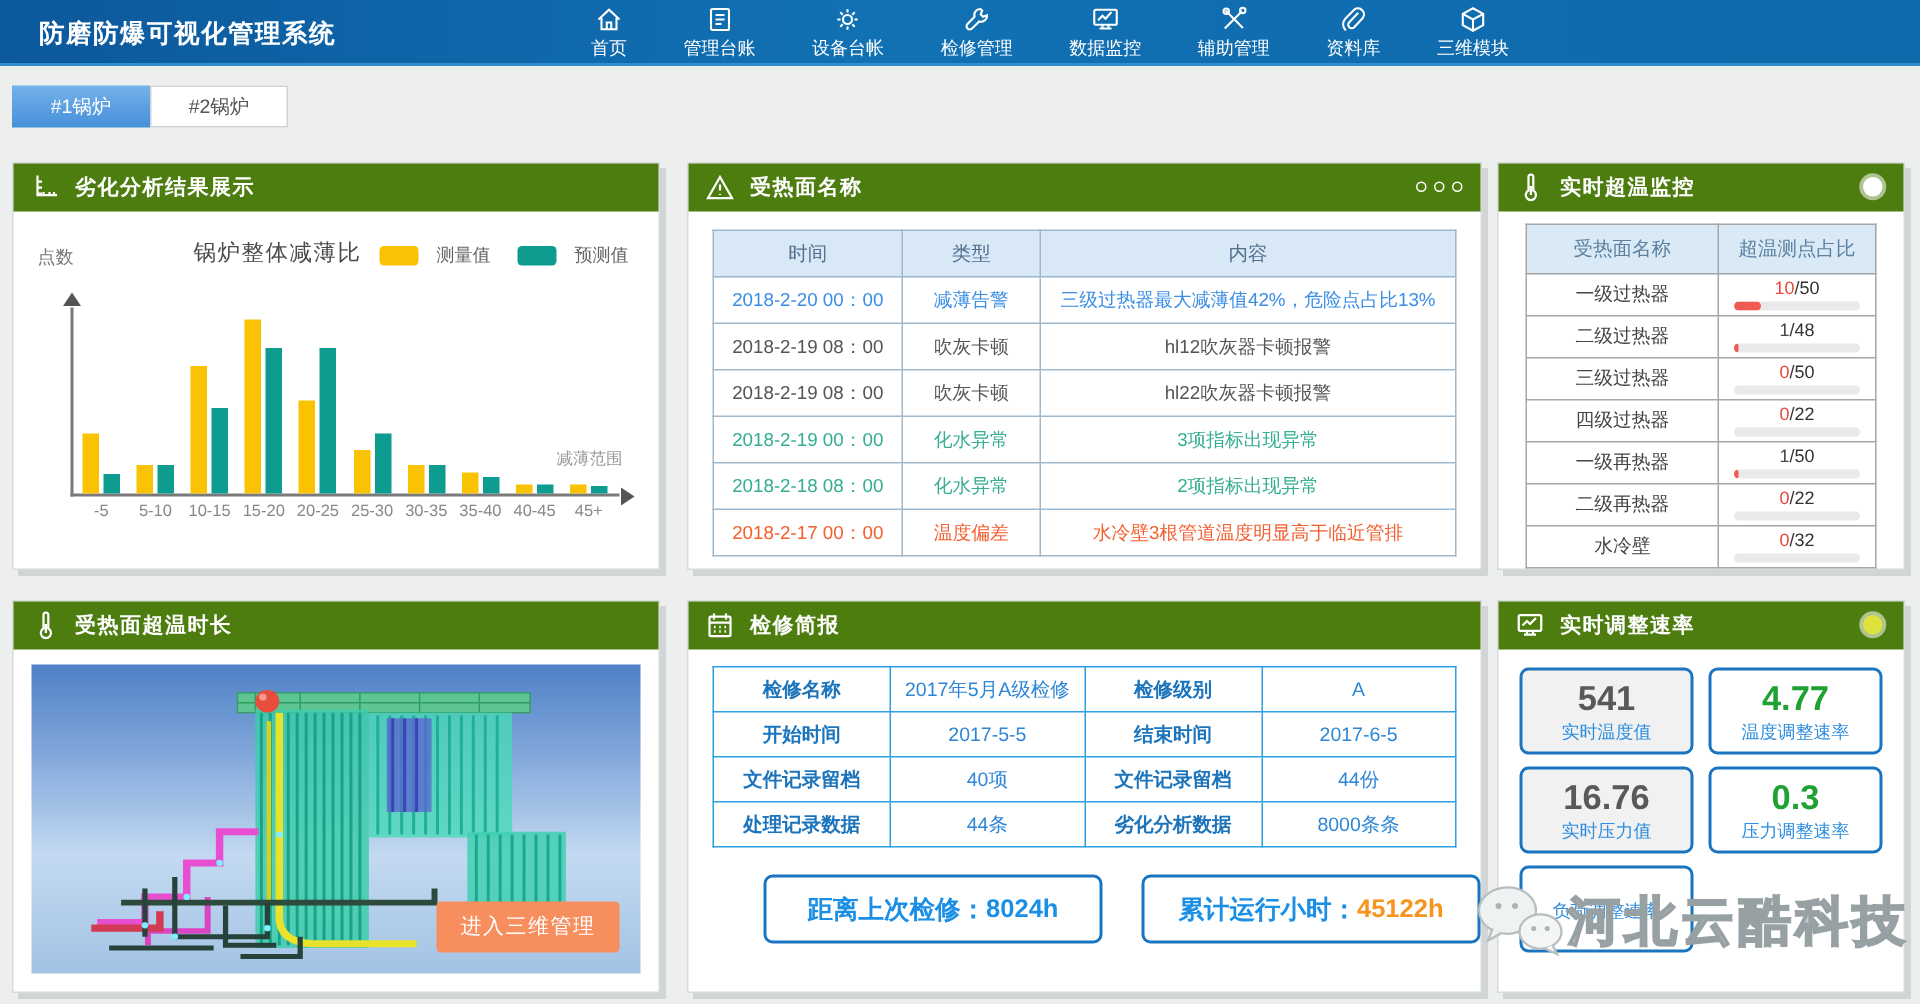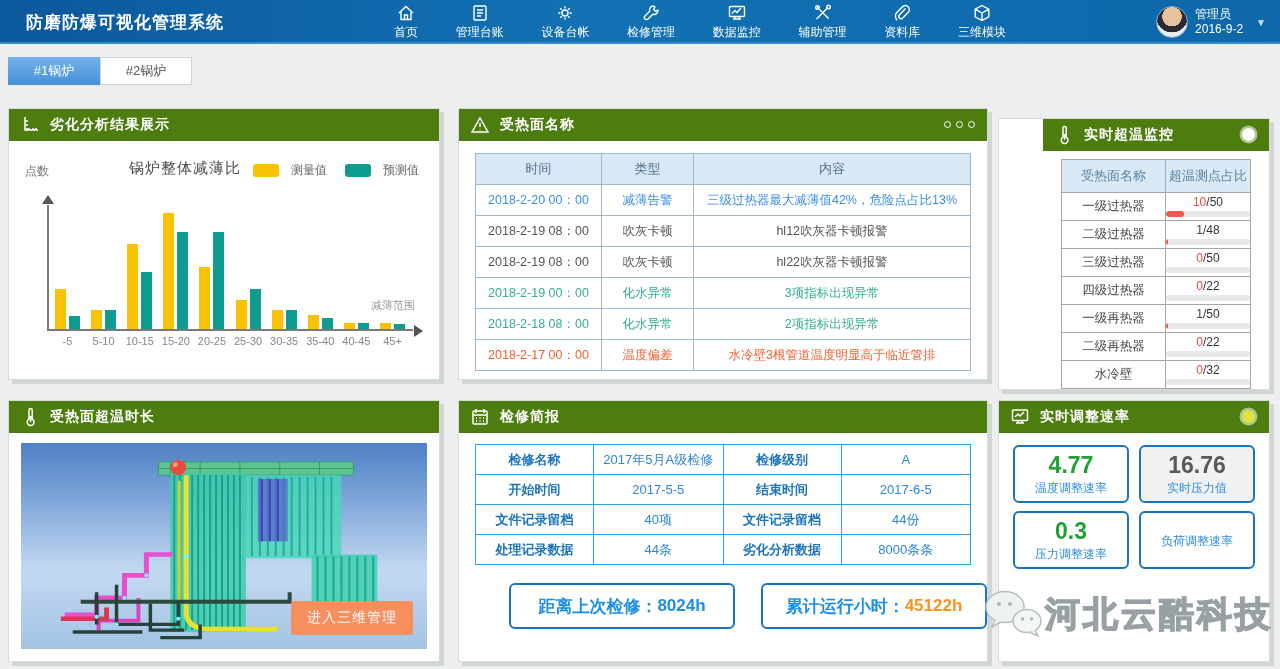--- a/index.html
+++ b/index.html
@@ -34,21 +34,21 @@
   .panel-h { height:32px; background:#4d7c0f; display:flex; align-items:center; padding:0 10px; position:relative; }
   .panel-h .ph-icon { width:22px; height:22px; margin-right:9px; display:flex; align-items:center; justify-content:center; }
   .panel-h .ph-icon svg { width:20px; height:20px; stroke:#fff; fill:none; stroke-width:1.5; }
   .panel-h .ph-title { color:#fff; font-size:14px; font-weight:bold; letter-spacing:1px; }
   .dots { position:absolute; right:12px; top:12px; display:flex; gap:5px; cursor:pointer; }
   .dots i { width:7px; height:7px; border:1.5px solid #fff; border-radius:50%; display:block; }
   .status-dot { position:absolute; right:14px; top:9px; width:13px; height:13px; border-radius:50%; box-shadow:0 0 0 2.5px rgba(255,255,255,.55); }
 
   .p1 { left:8px;  top:108px; width:432px; height:272px; }
   .p2 { left:458px; top:108px; width:530px; height:272px; }
-  .p3 { left:998px; top:118px; width:272px; height:272px;padding-left:44px; }
+  .p3 { left:998px; top:108px; width:272px; height:272px; }
   .p4 { left:8px;  top:400px; width:432px; height:262px; }
   .p5 { left:458px; top:400px; width:530px; height:262px; }
   .p6 { left:998px; top:400px; width:272px; height:262px; }
 
   
   .chart-meta { position:absolute; left:0; right:0; top:48px; height:26px; }
   .ylab { position:absolute; left:16px; top:6px; font-size:12px; color:#777; }
   .ctitle { position:absolute; left:120px; top:2px; font-size:15px; color:#4a4a4a; letter-spacing:1px; }
   .legend { position:absolute; right:14px; top:5px; display:flex; align-items:center; gap:12px; }
   .legend .sw { width:26px; height:13px; border-radius:3px; display:block; }
@@ -182,28 +182,20 @@
       </div>
       <div class="nav-item">
         <span class="nav-icon">
           <svg viewBox="0 0 20 20">
             <path d="M10 2.5 L16.8 6.2 V13.8 L10 17.5 3.2 13.8 V6.2 Z M3.2 6.2 L10 10 16.8 6.2 M10 10 V17.5"></path>
           </svg>
         </span>
         <span class="nav-label">三维模块</span>
       </div>
     </nav>
-  <div class="userbox">
-    <div class="avatar"></div>
-    <div class="user-meta">
-      <div>管理员</div>
-      <div>2016-9-2</div>
-    </div>
-    <div class="caret">▼</div>
-  </div>
 </header>
 
 <div class="tabbar">
     <div class="tab active">#1锅炉</div>
     <div class="tab">#2锅炉</div>
   </div>
 
 <section class="panel p1">
   <div class="panel-h">
     <span class="ph-icon">
@@ -565,20 +557,24 @@
     <span class="ph-icon">
       <svg viewBox="0 0 20 20">
           <rect x="2.5" y="3" width="15" height="10.5" rx="1"></rect>
           <path d="M5 10 l3-3 2 2 4-4 M8 13.5 v2.5 M12 13.5 v2.5 M6 16 h8"></path>
         </svg>
     </span>
     <span class="ph-title">实时调整速率</span>
     <span class="status-dot" style="background: rgb(221, 226, 60);"></span>
   </div>
   <div class="cards">
+      <div class="card gray">
+        <span class="cv" style="color:#58595B">541</span>
+        <span class="cl">实时温度值</span>
+      </div>
       <div class="card white">
         <span class="cv" style="color:#1FA233">4.77</span>
         <span class="cl">温度调整速率</span>
       </div>
       <div class="card gray">
         <span class="cv" style="color:#58595B">16.76</span>
         <span class="cl">实时压力值</span>
       </div>
       <div class="card white">
         <span class="cv" style="color:#1FA233">0.3</span>

